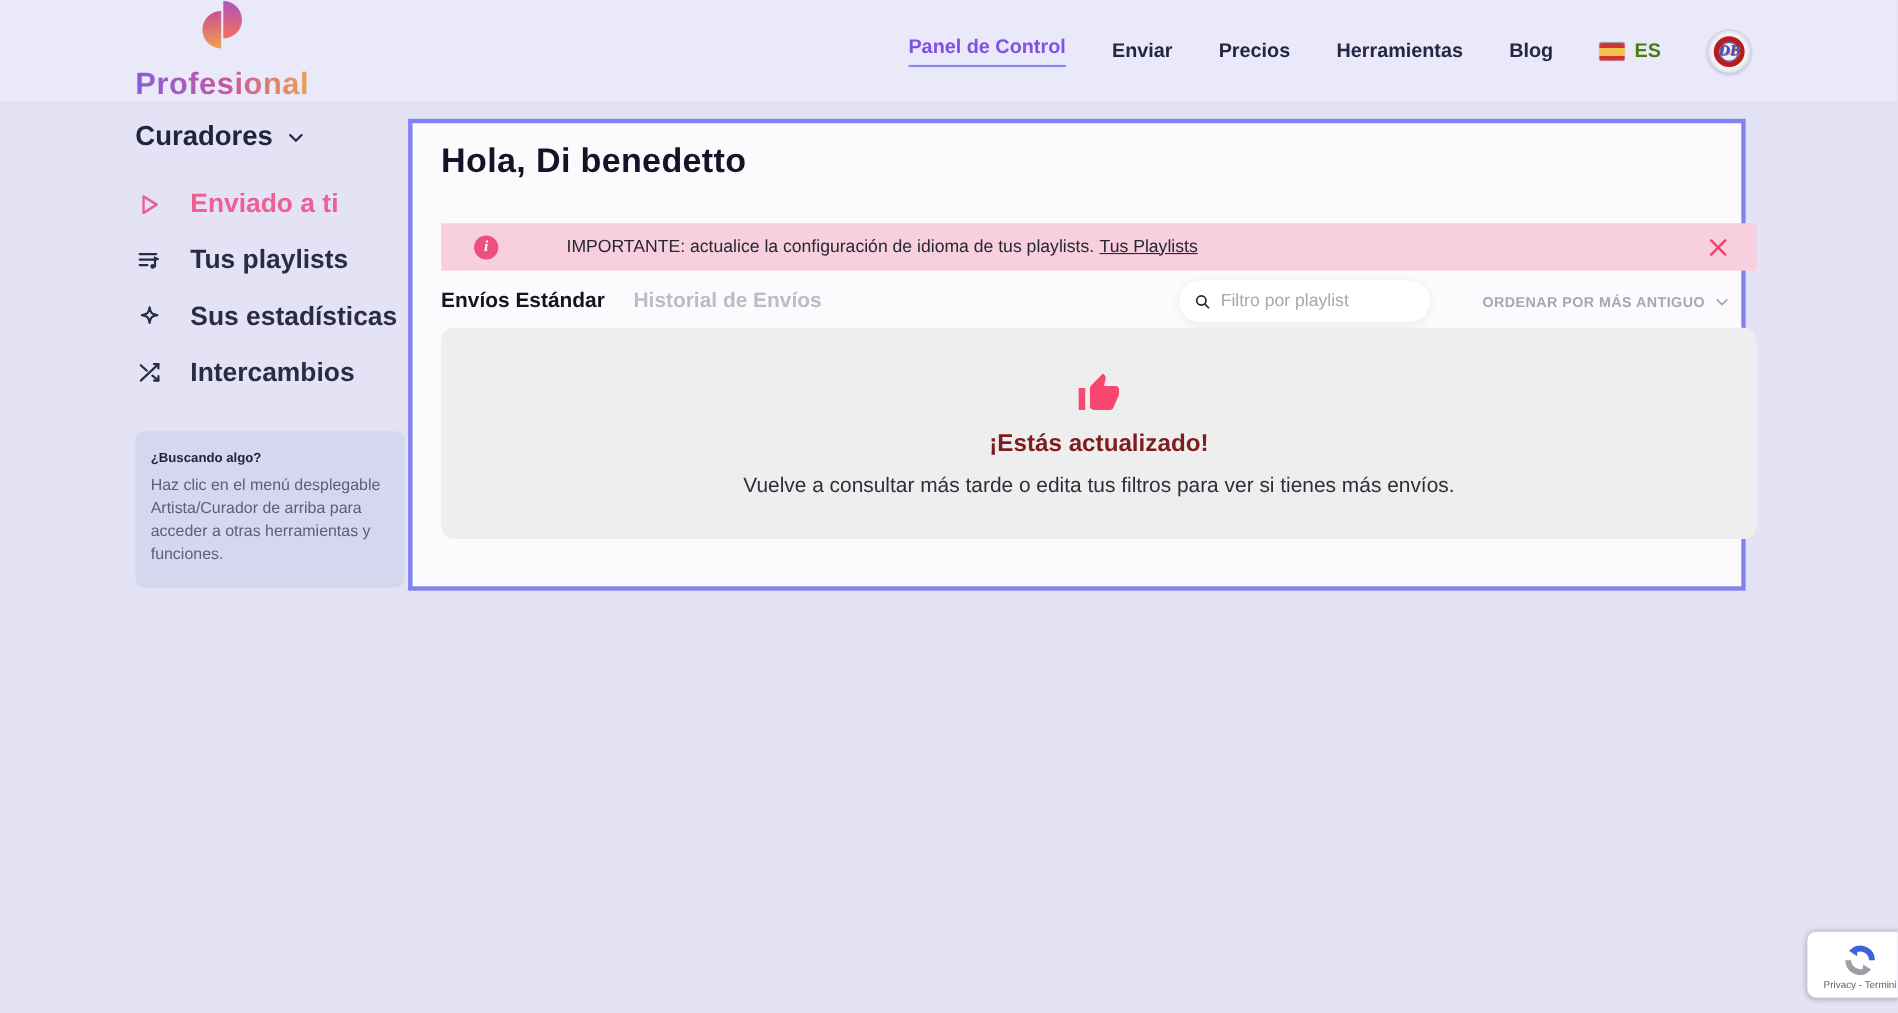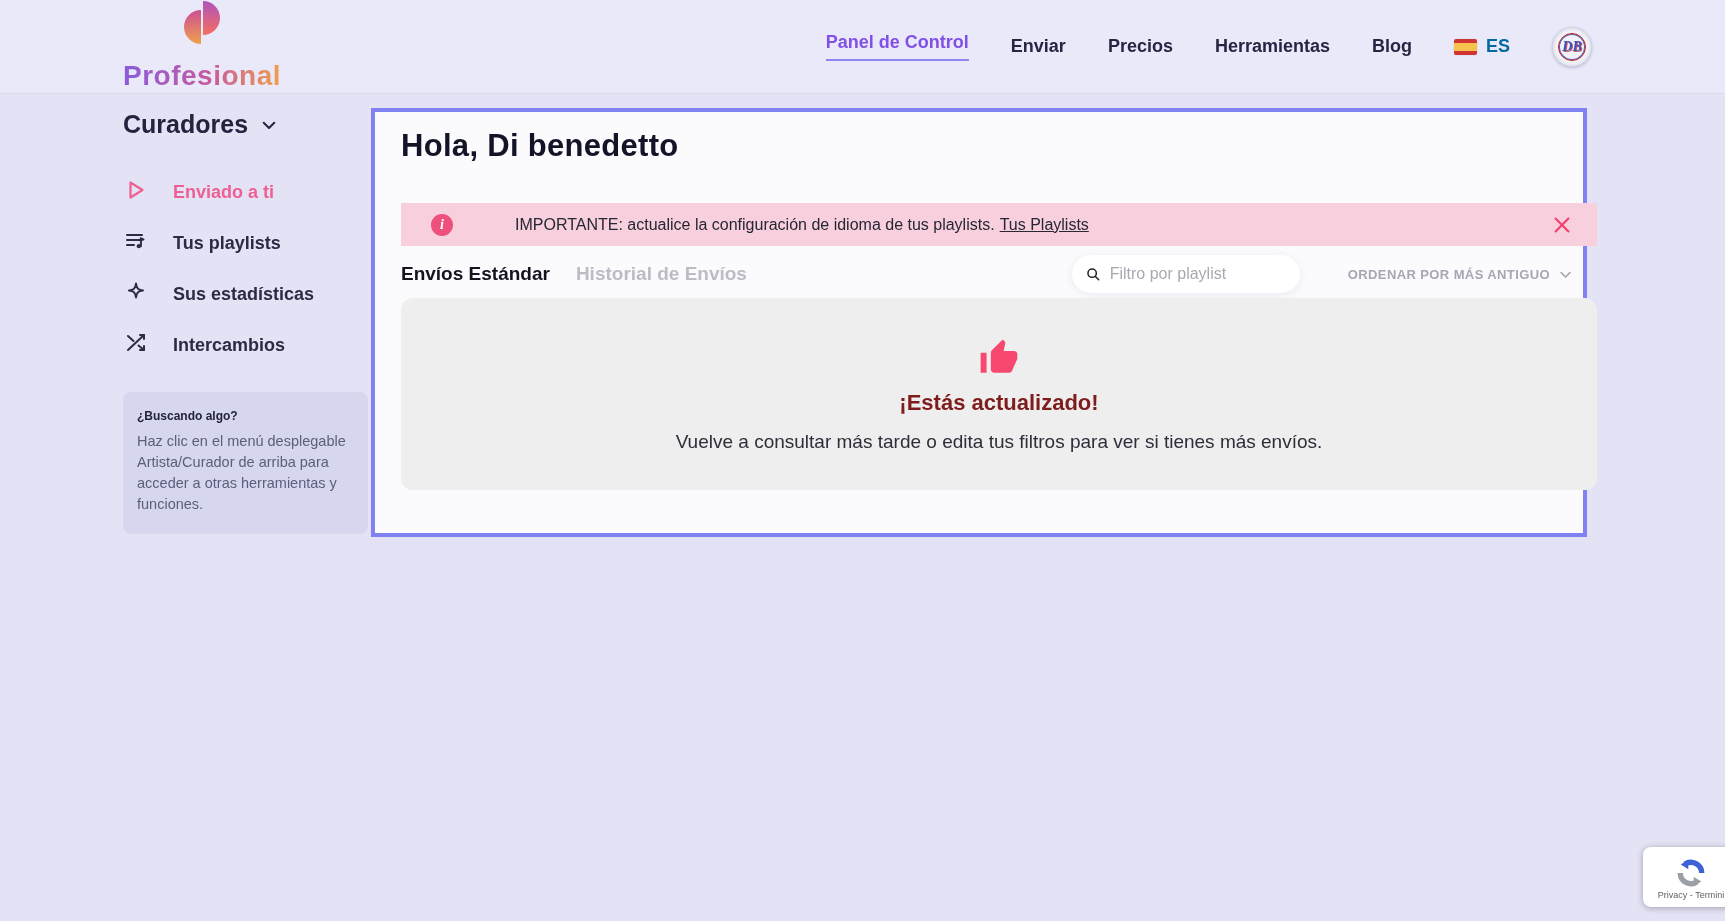--- a/index.html
+++ b/index.html
@@ -40,48 +40,48 @@
   .nav-link { font-size:18px; font-weight:bold; color:#262643; cursor:pointer; }
   .nav-link.active {
     color:#8150e6; padding-bottom:6px; border-bottom:2px solid #8d85f2;
   }
   .lang { display:flex; align-items:center; gap:9px; cursor:pointer; }
   .flag {
     width:23px; height:16px; border-radius:2px; overflow:hidden;
     background:linear-gradient(180deg,#d03433 0%,#d03433 27%,#f6c14c 27%,#f6c14c 73%,#d03433 73%,#d03433 100%);
     box-shadow:0 0 1px rgba(0,0,0,.35);
   }
-  .lang-label { font-size:18px; font-weight:bold; color:#0369a1; }
+  .lang-label { font-size:18px; font-weight:bold; color:#4d7c0f; }
   .avatar {
     width:40px; height:40px; border-radius:50%;
     background:#f2f2f6; border:1px solid #cfcfe0;
     box-shadow:0 1px 3px rgba(60,60,120,.25), inset 0 0 0 2px #e6e6ee;
     display:flex; align-items:center; justify-content:center; cursor:pointer;
   }
   .avatar-ring {
     width:28px; height:28px; border-radius:50%;
-    border:1px solid #b91c1c; box-shadow:inset 0 0 0 1px #4a63c8;
+    border:5px solid #b91c1c; box-shadow:inset 0 0 0 1px #4a63c8;
     display:flex; align-items:center; justify-content:center;
   }
   .avatar-initials {
     font-family:"Liberation Serif", serif; font-style:italic; font-weight:bold;
     font-size:14px; color:#3853c4; text-shadow:1px 1px 0 #d05454;
   }
 
   
   .sidebar { position:absolute; left:123px; top:94px; width:245px; padding-top:16px; }
   .sidebar-heading {
     display:flex; align-items:center; gap:12px; cursor:pointer;
   }
   .sidebar-heading-label { font-size:25px; font-weight:bold; color:#232340; }
   .side-list { margin-top:30px; }
   .side-item {
-    display:flex; align-items:flex-end; gap:24px;
+    display:flex; align-items:center; gap:24px;
     height:34px; margin-bottom:17px; cursor:pointer;
-    font-size:18px; font-weight:bold; color:#2b2b45;
+    font-size:24px; font-weight:bold; color:#2b2b45;
   }
   .side-item.active { color:#ee5f93; }
   .side-icon { width:26px; height:26px; display:flex; align-items:center; justify-content:center; }
 
   .info-box {
     margin-top:36px; width:245px; background:#d6d7ee; border-radius:8px;
     padding:17px 14px 19px 14px;
   }
   .info-box-title { font-size:12px; font-weight:bold; color:#232340; margin-bottom:8px; }
   .info-box-body { font-size:14.5px; line-height:1.45; color:#5d5d7c; }

